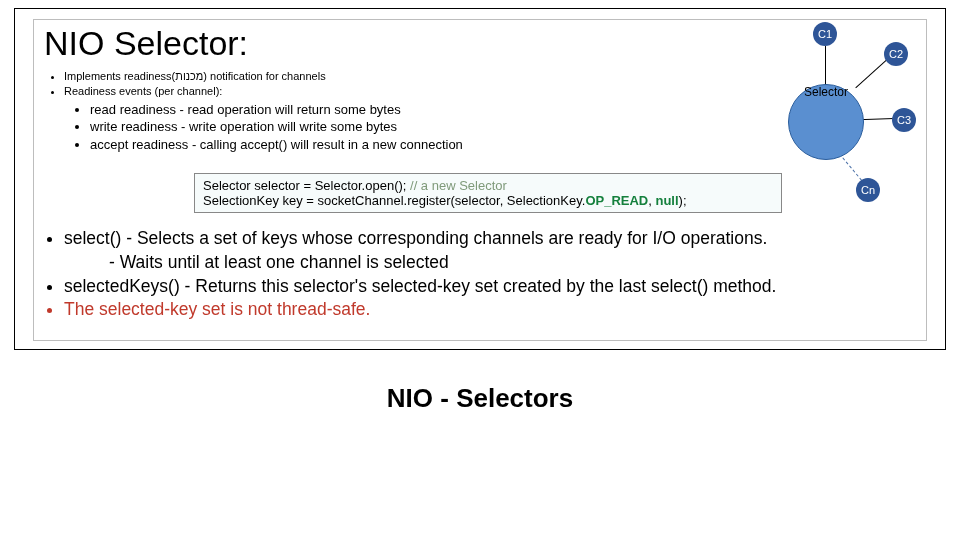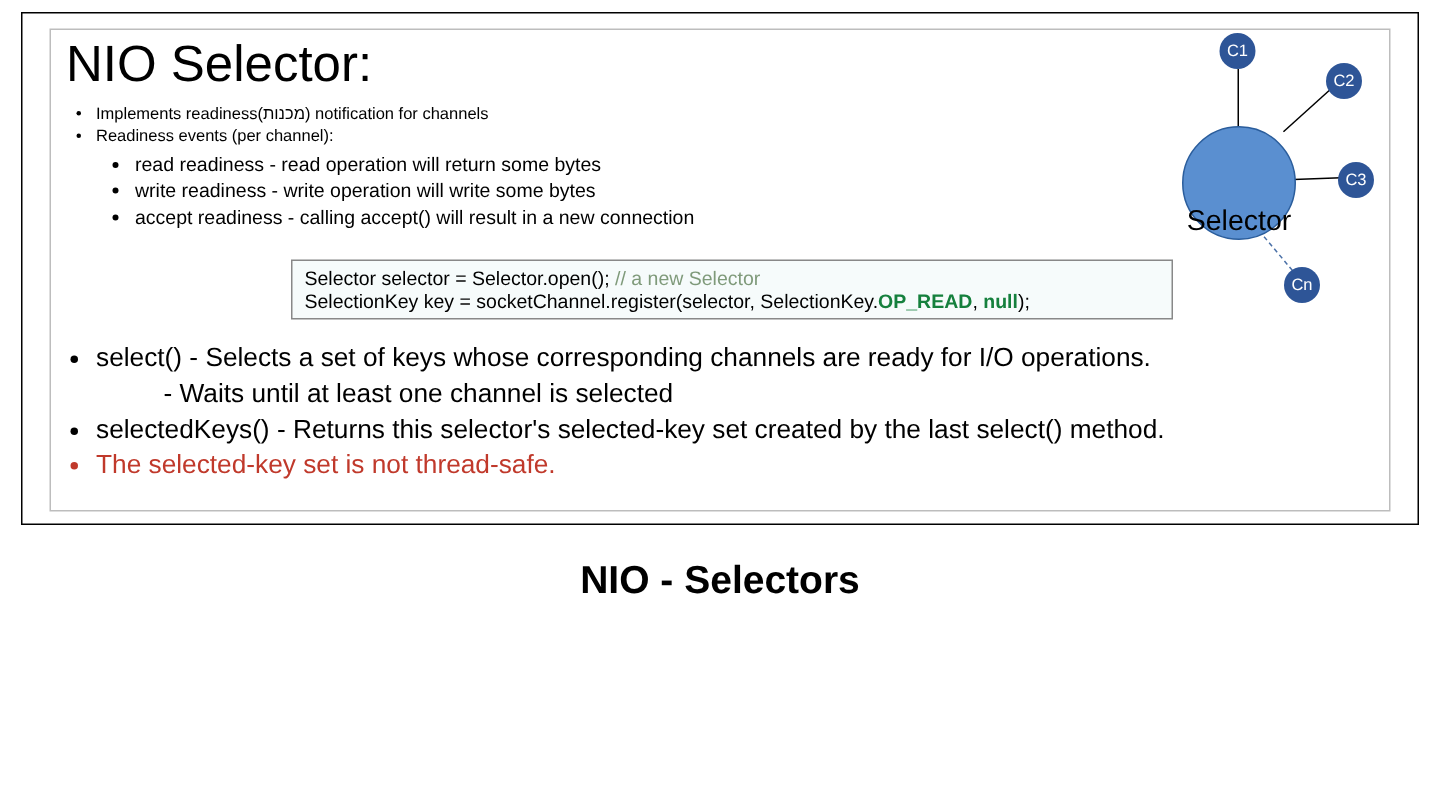--- a/index.html
+++ b/index.html
@@ -9,24 +9,24 @@
   h1.title{font-size:34px;margin:0 0 6px 0;font-weight:400}
   ul.top{list-style:disc;margin:0 0 2px 20px;padding:0;font-size:11px;line-height:1.35}
   ul.sub{list-style:disc;margin:2px 0 4px 46px;padding:0;font-size:13px;font-weight:700;line-height:1.35}
   ul.sub li{font-weight:400}
   .codebox{margin:20px 0 8px 150px;border:1px solid #888;background:#f6fbfb;padding:4px 8px;font-size:13px;font-family:"Segoe UI",Arial,sans-serif;width:570px}
   .gray{color:#7f9a7a}
   .kw{color:#15803d;font-weight:700}
   ul.bottom{list-style:disc;margin:14px 0 0 20px;padding:0;font-size:17.5px;line-height:1.35}
   .indent2{margin-left:45px;display:block}
   .red{color:#c0392b}
-  .footer{position:absolute;left:0;right:0;bottom:26px;text-align:center;font-size:26px;font-weight:700}
+  .footer{position:absolute;left:0;right:0;bottom:14px;text-align:center;font-size:26px;font-weight:700}
   
   .diagram{position:absolute;right:8px;top:2px;width:220px;height:190px}
-  .sel{position:absolute;left:90px;top:62px;width:74px;height:74px;border-radius:50%;background:#5a8fd0;border:1px solid #2a5d9c;display:flex;align-items:flex-end;justify-content:center;font-size:19px;color:#000}
+  .sel{position:absolute;left:90px;top:62px;width:74px;height:74px;border-radius:50%;background:#5a8fd0;border:1px solid #2a5d9c;display:flex;align-items:flex-start;justify-content:center;font-size:12px;color:#000}
   .node{position:absolute;width:24px;height:24px;border-radius:50%;background:#2e5597;color:#fff;font-size:11px;display:flex;align-items:center;justify-content:center}
   .c1{left:115px;top:0}
   .c2{left:186px;top:20px}
   .c3{left:194px;top:86px}
   .cn{left:158px;top:156px}
   .line{position:absolute;border-left:1.5px solid #000;transform-origin:top left}
   .dash{border-left:1.5px dashed #4a70a7}
   .underline-not{}
 </style>
 </head>

